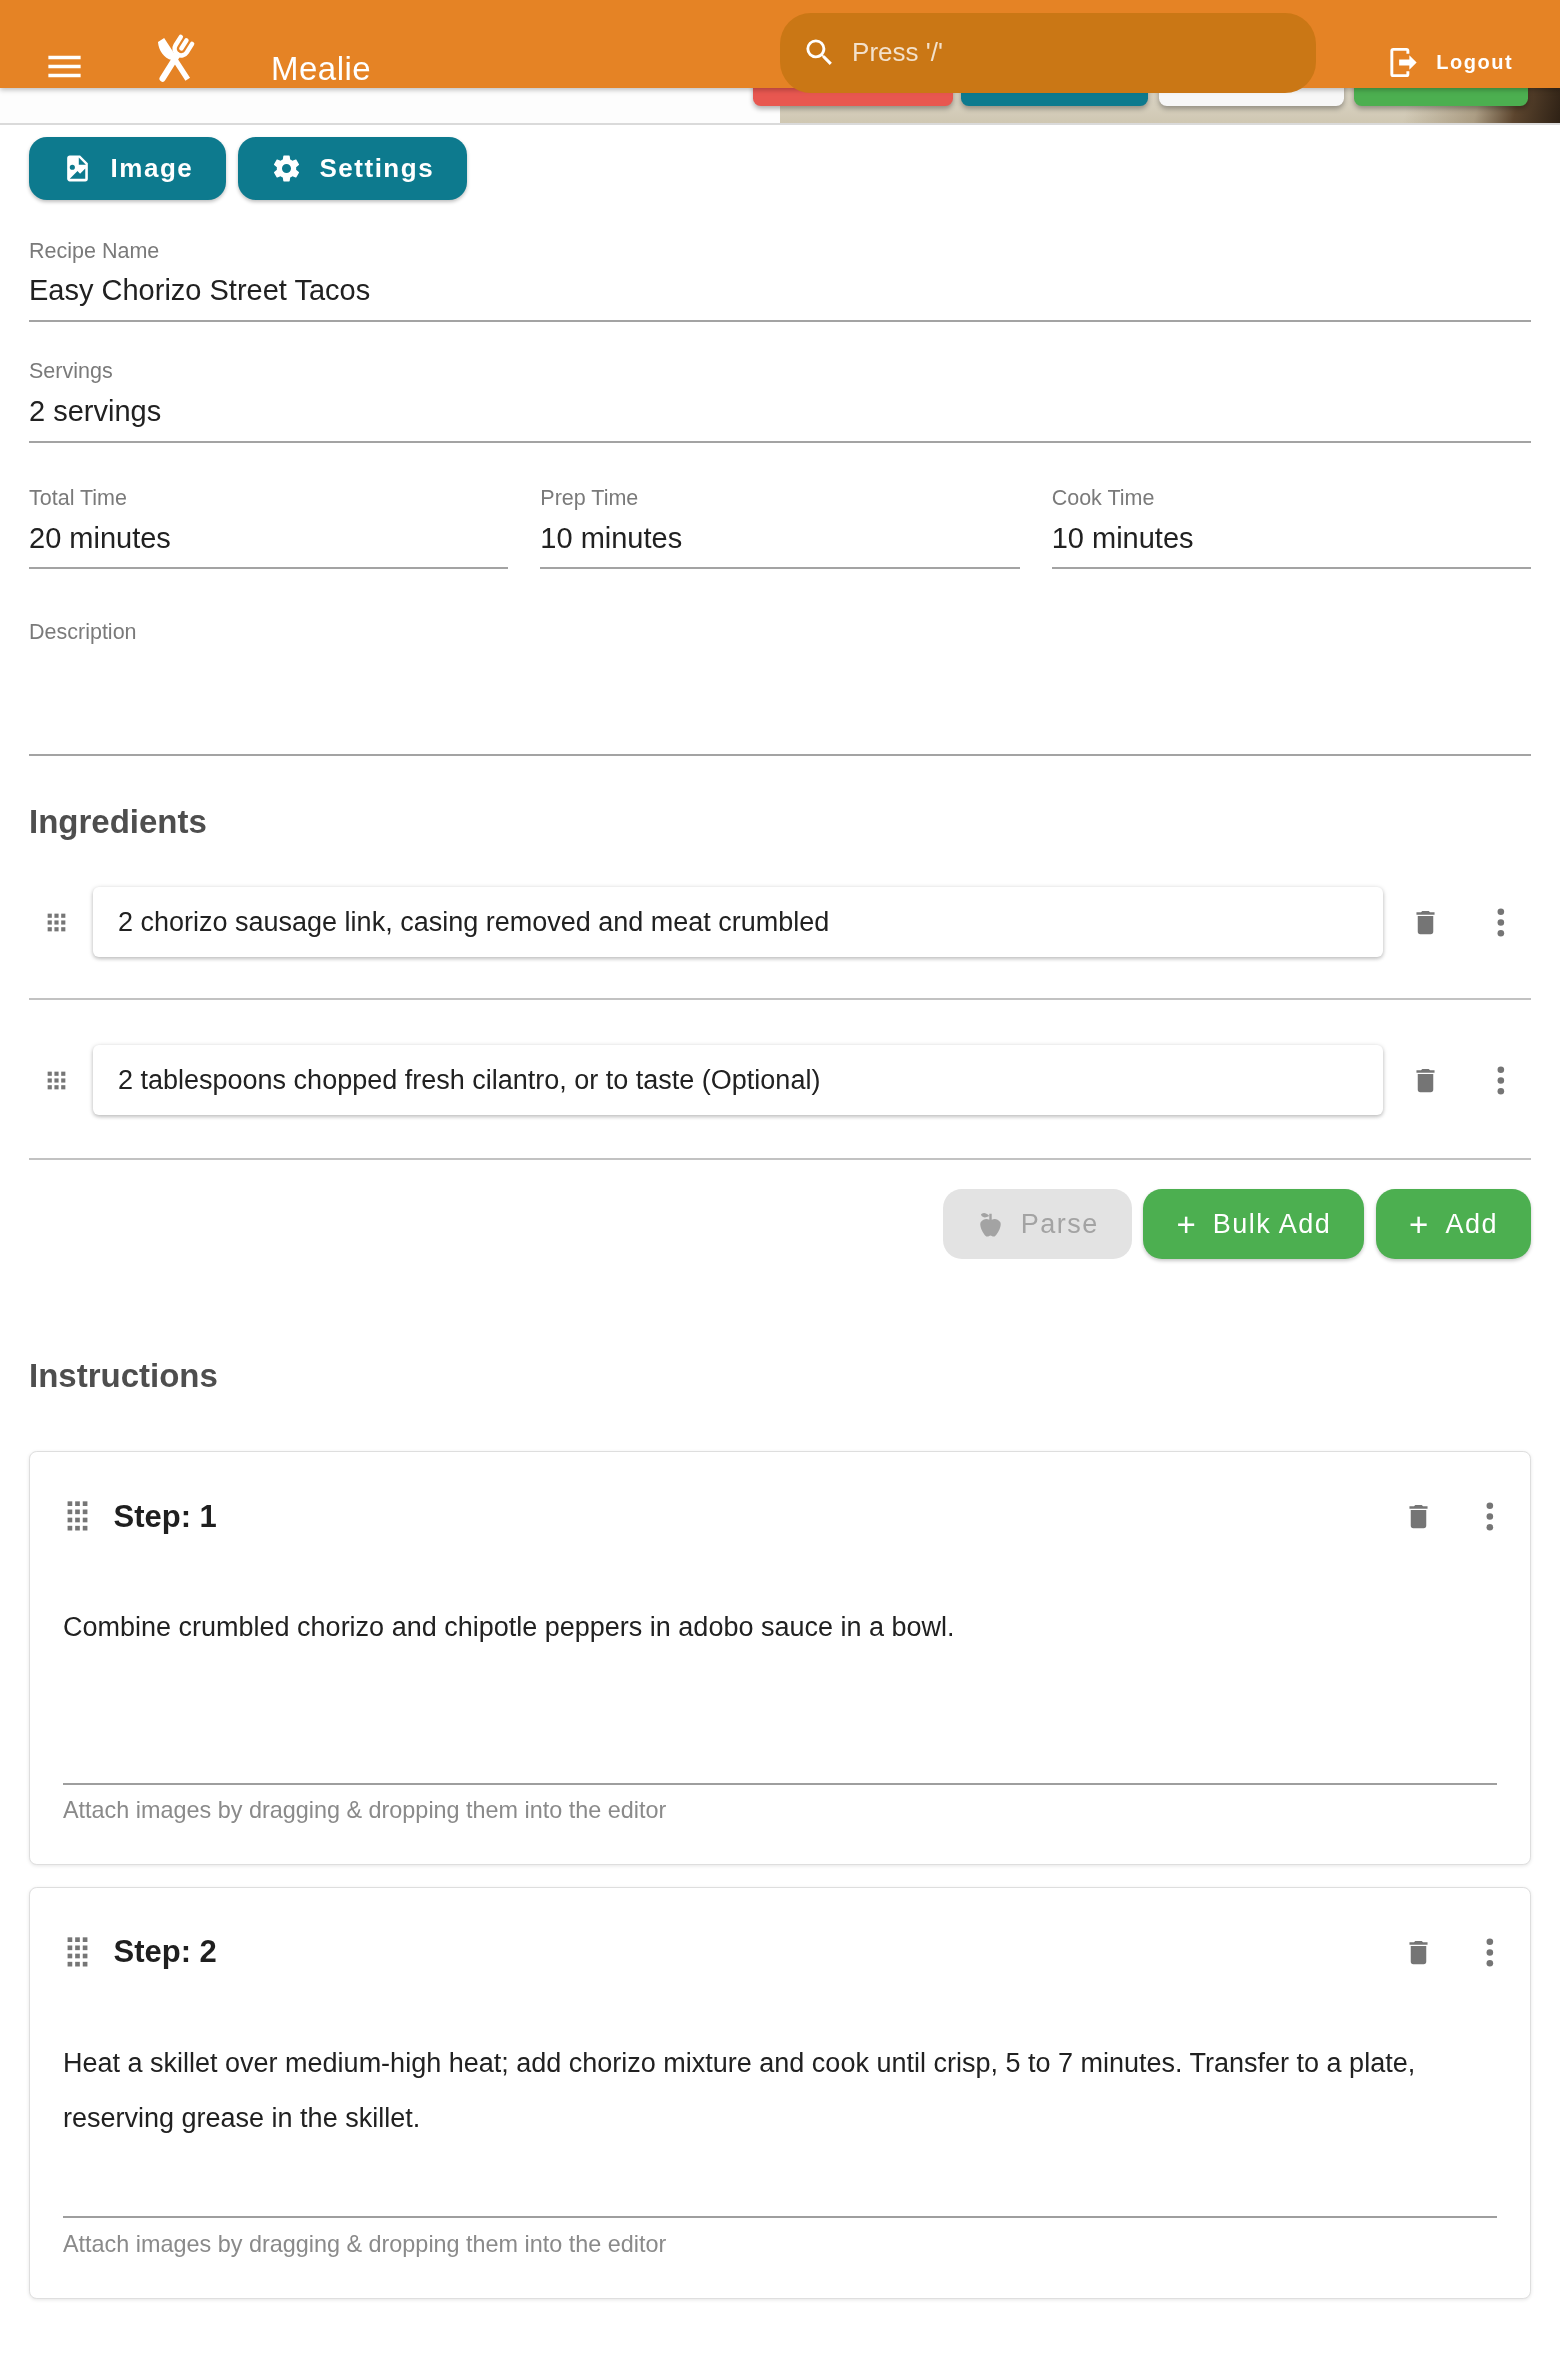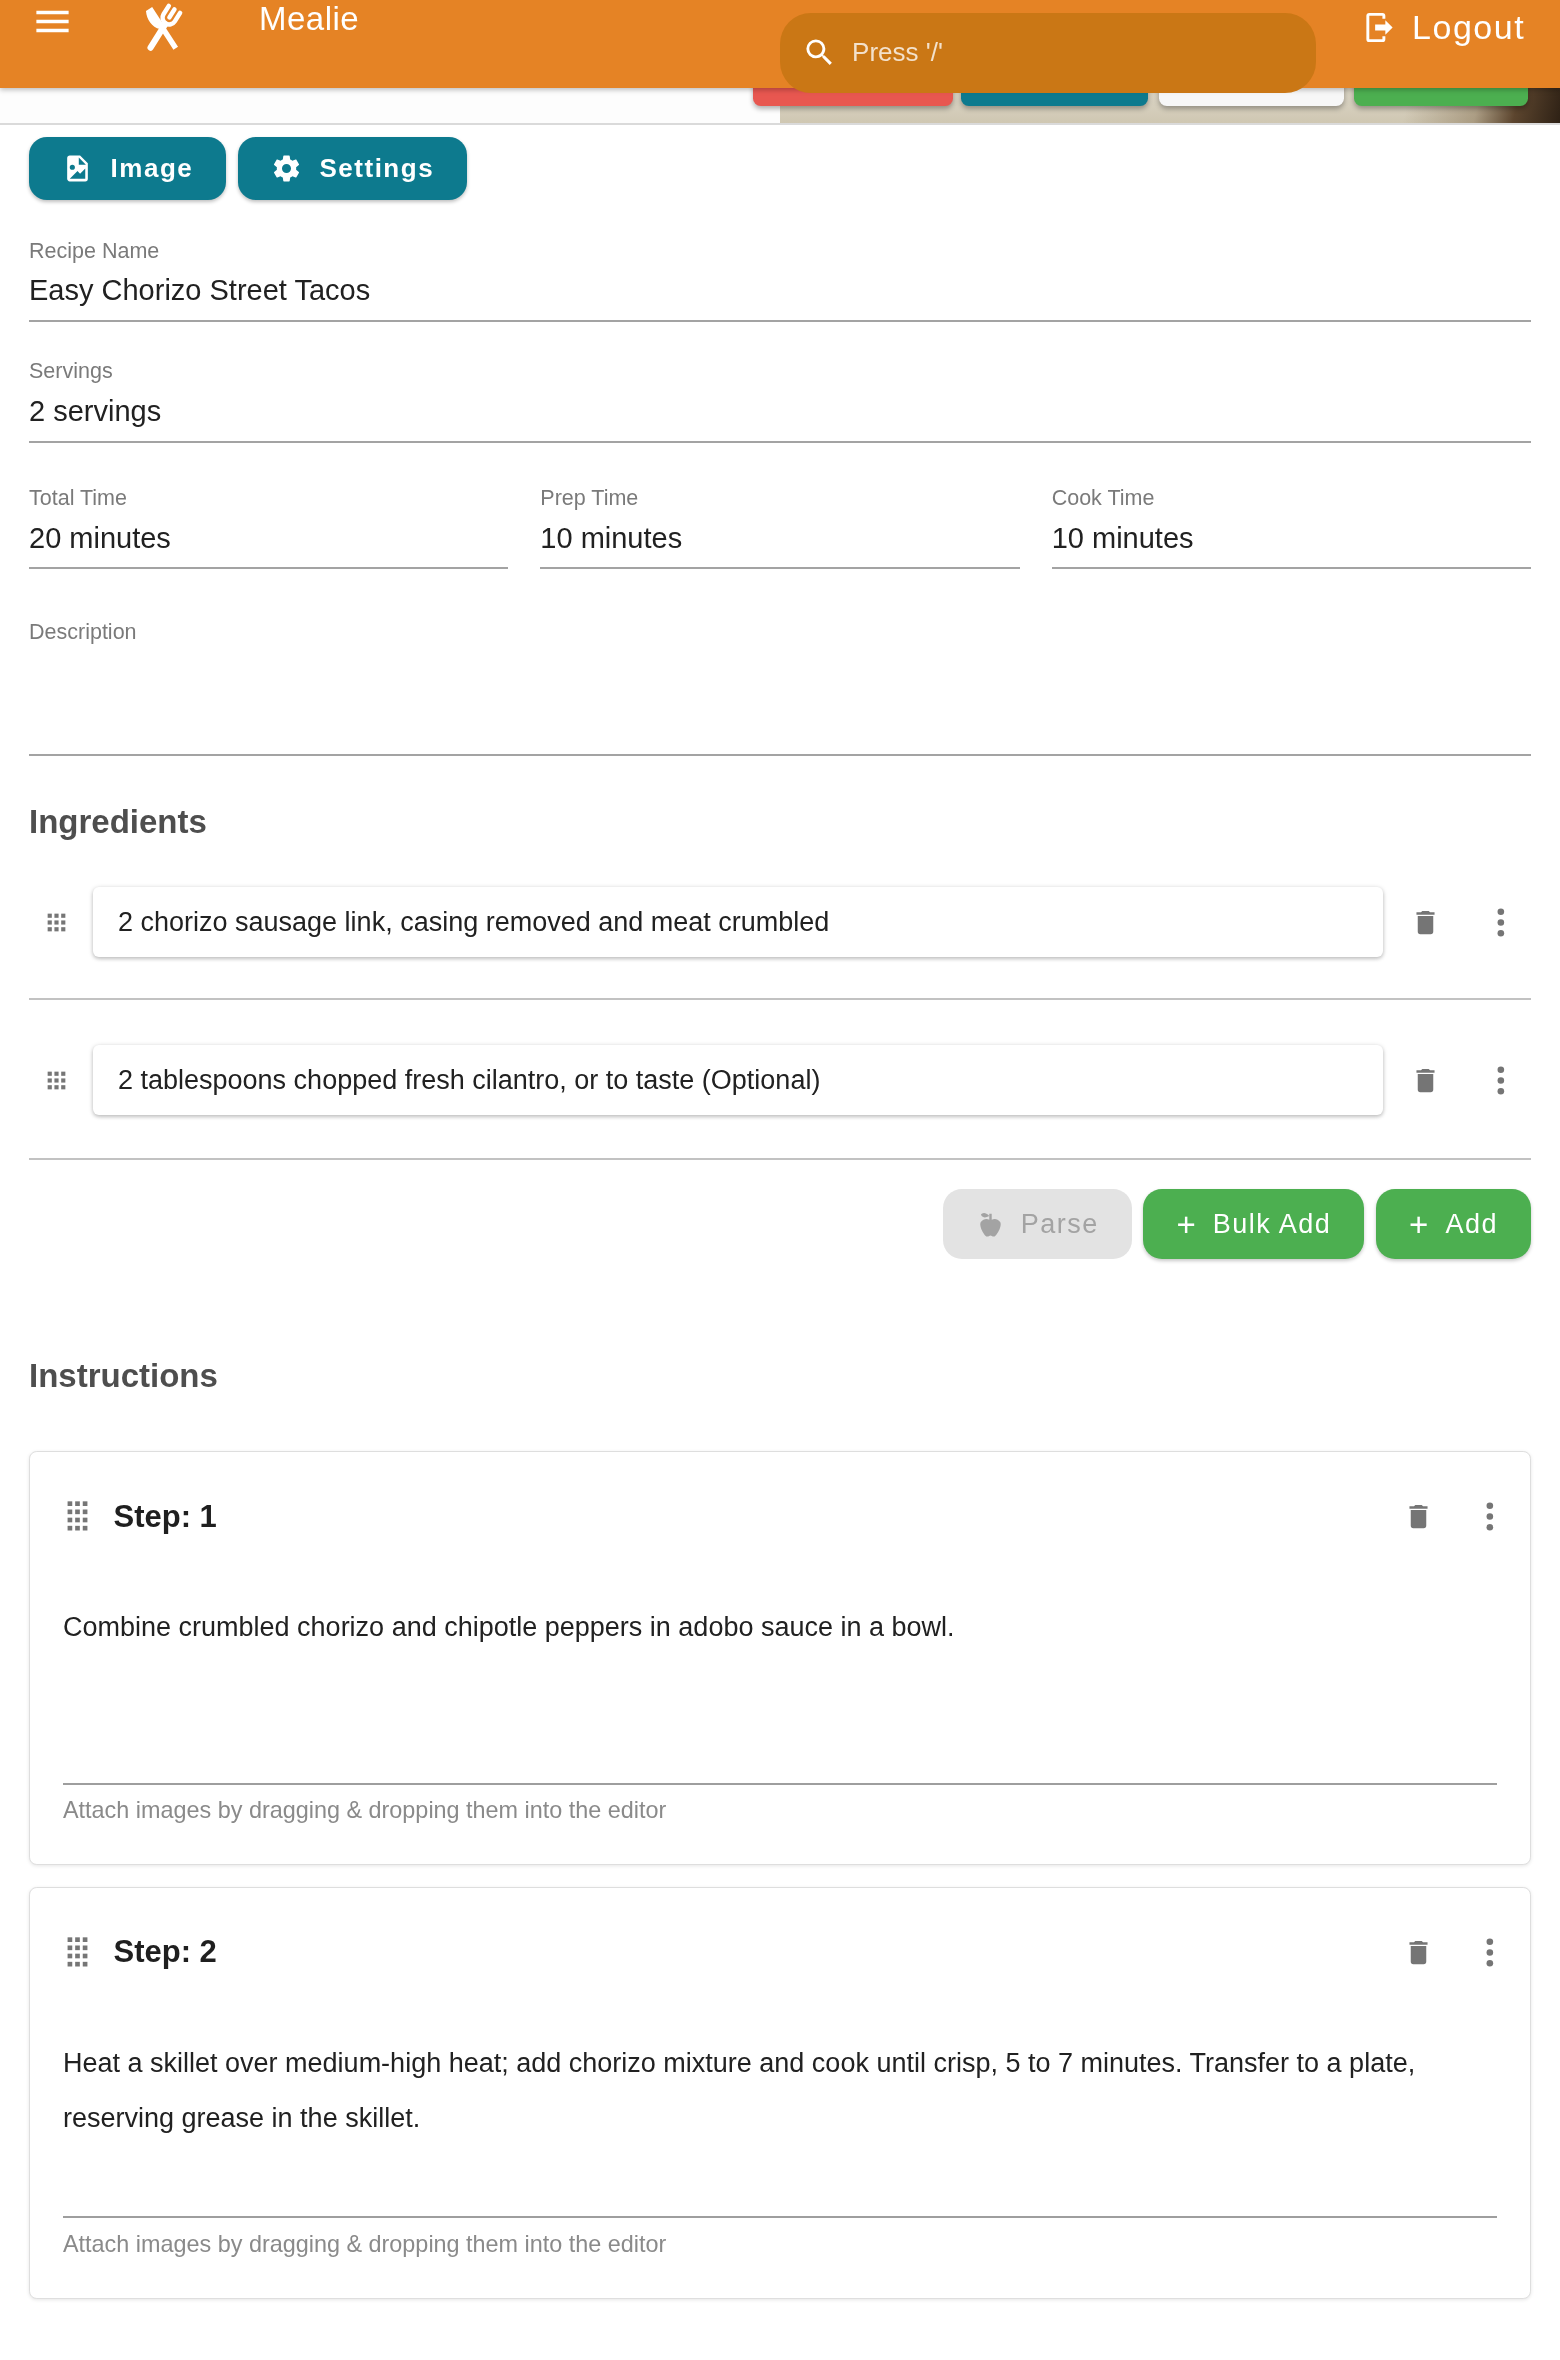--- a/index.html
+++ b/index.html
@@ -4,40 +4,40 @@
 <style>
   * { margin:0; padding:0; box-sizing:border-box; }
   html,body { width:1560px; }
   body {
     height:2360px; overflow:hidden; background:#ffffff;
     font-family:"Liberation Sans","DejaVu Sans",sans-serif; color:#222;
     position:relative;
   }
   
   .appbar {
-    height:88px; background:#E58325; display:flex; align-items:flex-start;
-    padding:0 31px; position:relative; z-index:5;
+    height:88px; background:#E58325; display:flex; align-items:flex-end;
+    padding:0 43px; position:relative; z-index:5;
     box-shadow:0 2px 4.9px rgba(0,0,0,0.25);
     gap:29px;
   }
   .icon-btn { display:flex; align-items:center; justify-content:center; cursor:pointer; background:none; border:none; }
   .menu-btn svg { width:43px; height:43px; }
   .logo { margin-left:31px; }
   .logo svg { width:57px; height:57px; }
   .app-title { color:#fff; font-size:33px; font-weight:500; margin-left:39px; letter-spacing:0.5px; }
   .searchbar {
     position:absolute; left:780px; top:12.7px; width:536px; height:80px;
     background:#CA7715; border-radius:31px; display:flex; align-items:center;
     padding:0 21.5px; cursor:text;
   }
   .searchbar svg { width:35px; height:35px; flex:0 0 auto; }
   .search-ph { color:rgba(255,255,255,0.78); font-size:26px; margin-left:15.6px; }
   .logout { margin-left:auto; display:flex; align-items:center; gap:15.6px; cursor:pointer; padding:7.8px 3.9px; }
   .logout svg { width:35px; height:35px; }
-  .logout span { color:#fff; font-size:34px; font-weight:400; letter-spacing:1.5px; }
+  .logout span { color:#fff; font-size:20px; font-weight:700; letter-spacing:1.5px; }
 
   
   .hero-strip { position:relative; height:37px; border-bottom:2px solid #dadada; overflow:hidden; background:#fdfdfd; }
   .hero-photo {
     position:absolute; left:780px; right:0; top:0; bottom:0;
     background:
       linear-gradient(283deg, #2e2115 0%, #5c452e 6%, rgba(140,120,90,0.55) 11%, rgba(0,0,0,0) 20%),
       linear-gradient(180deg, #d8d2c2 0%, #d5cebc 55%, #cfc7b2 100%);
   }
   .stub { position:absolute; top:-33px; height:51px; border-radius:7.8px; box-shadow:0 2.9px 4.9px rgba(0,0,0,0.30); }

